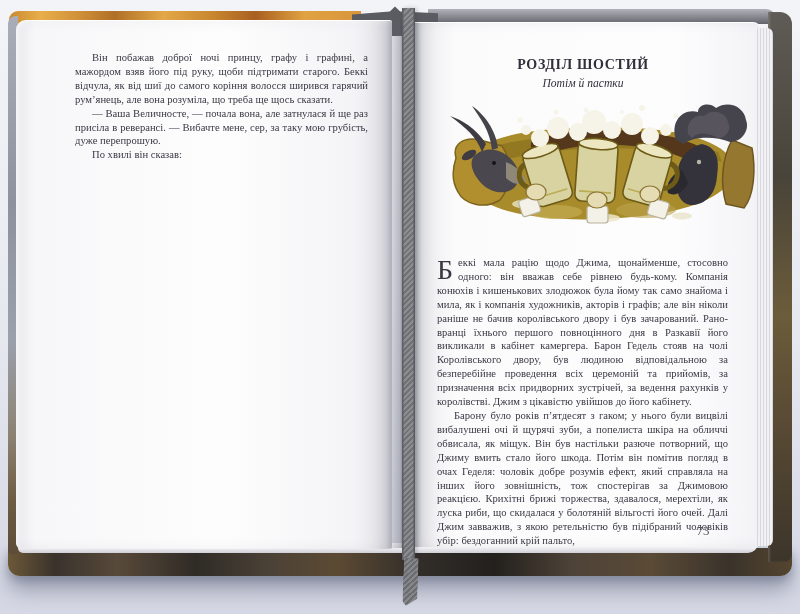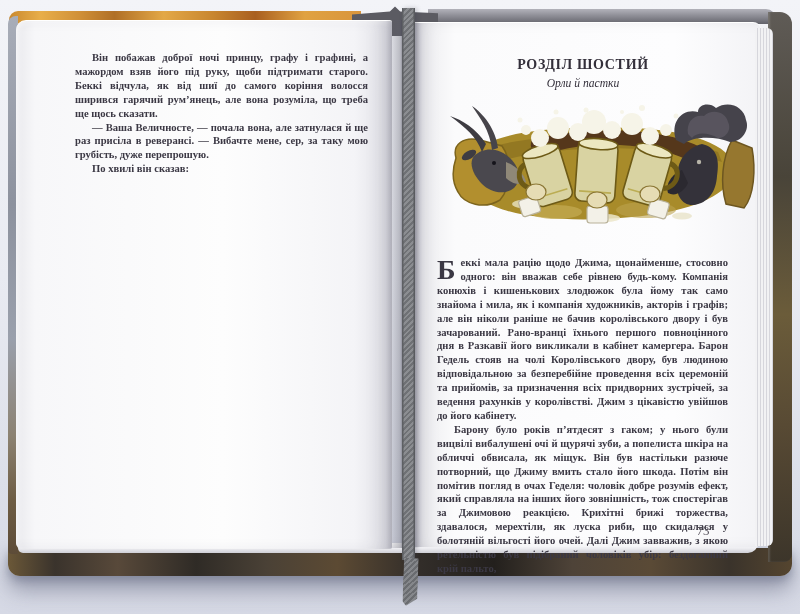--- a/index.html
+++ b/index.html
@@ -39,21 +39,21 @@
     background:linear-gradient(90deg,rgba(120,120,132,0) 0%,rgba(95,95,108,.38) 42%,rgba(62,62,74,.6) 52%,rgba(95,95,108,.3) 64%,rgba(120,120,132,0) 100%);}
   
   .ribbon{position:absolute;left:402px;top:8px;width:13px;height:552px;
     background:repeating-linear-gradient(135deg,#8b8d91 0 2px,#6f7175 2px 4px);
     box-shadow:inset 1.5px 0 0 #5d5f63,inset -1.5px 0 0 #595b5f,2px 0 4px rgba(60,60,75,.25);}
   .ribbon-tail{position:absolute;left:403px;top:558px;width:15px;height:48px;transform:rotate(2deg);
     background:repeating-linear-gradient(135deg,#85878b 0 2px,#6a6c70 2px 4px);
     clip-path:polygon(0 0,100% 0,100% 84%,25% 100%,0 90%);
     box-shadow:3px 5px 7px rgba(55,58,80,.45);}
   
-  .text-col{position:absolute;color:#3b3844;text-align:justify;font-size:10.6px;line-height:13.9px;font-weight:bold;}
+  .text-col{position:absolute;color:#3b3844;text-align:justify;font-size:10.6px;line-height:13.9px;}
   .text-col p{margin:0;text-indent:17px;}
   .left-text{left:75px;top:51px;width:293px;}
   .right-text{left:437px;top:256px;width:291px;}
   .right-text p.no-indent{text-indent:0;}
   .dropcap{float:left;font-size:28px;line-height:23px;padding:2px 5px 0 0;color:#3b3844;}
   .chapter-head{position:absolute;left:437px;top:57px;width:292px;text-align:center;color:#332f3a;}
   .chapter-title{font-weight:bold;font-size:14px;letter-spacing:.7px;}
   .chapter-subtitle{font-style:italic;font-size:11.6px;margin-top:4px;}
   .page-num{position:absolute;left:686px;top:523px;width:34px;text-align:center;font-size:13px;color:#56525c;}
   .illus{position:absolute;left:436px;top:100px;width:324px;height:132px;}
@@ -77,21 +77,21 @@
   <div class="gutter"></div>
 
   <div class="text-col left-text">
     <p>Він побажав доброї ночі принцу, графу і графині, а мажордом взяв його під руку, щоби підтримати старого. Беккі відчула, як від шиї до самого коріння волосся ширився гарячий рум’янець, але вона розуміла, що треба ще щось сказати.</p>
     <p>— Ваша Величносте, — почала вона, але затнулася й ще раз присіла в реверансі. — Вибачте мене, сер, за таку мою грубість, дуже перепрошую.</p>
     <p>По хвилі він сказав:</p>
   </div>
 
   <div class="chapter-head">
     <div class="chapter-title">РОЗДІЛ ШОСТИЙ</div>
-    <div class="chapter-subtitle">Орли й пастки</div>
+    <div class="chapter-subtitle">Потім й пастки</div>
   </div>
 
   <svg class="illus" viewBox="0 0 324 132">
 
     <path d="M30,64 C36,40 86,27 158,28 C232,24 290,40 297,63 C303,87 272,106 221,114 C160,123 94,121 60,107 C32,96 24,84 30,64 Z" fill="#a88b2a"></path>
     <path d="M58,46 C120,30 226,30 282,52 L286,62 C230,44 128,44 68,60 Z" fill="#8f7421" opacity="0.85"></path>
     <path d="M96,40 C150,24 232,28 266,48 C270,56 264,62 252,60 C214,42 152,40 110,54 C98,56 92,48 96,40 Z" fill="#55371b"></path>
     <ellipse cx="120" cy="112" rx="26" ry="7" fill="#c4ad54" opacity="0.7"></ellipse>
     <ellipse cx="210" cy="110" rx="30" ry="8" fill="#bda44e" opacity="0.6"></ellipse>
     <ellipse cx="86" cy="104" rx="10" ry="4" fill="#e9e3c2" opacity="0.8"></ellipse>

